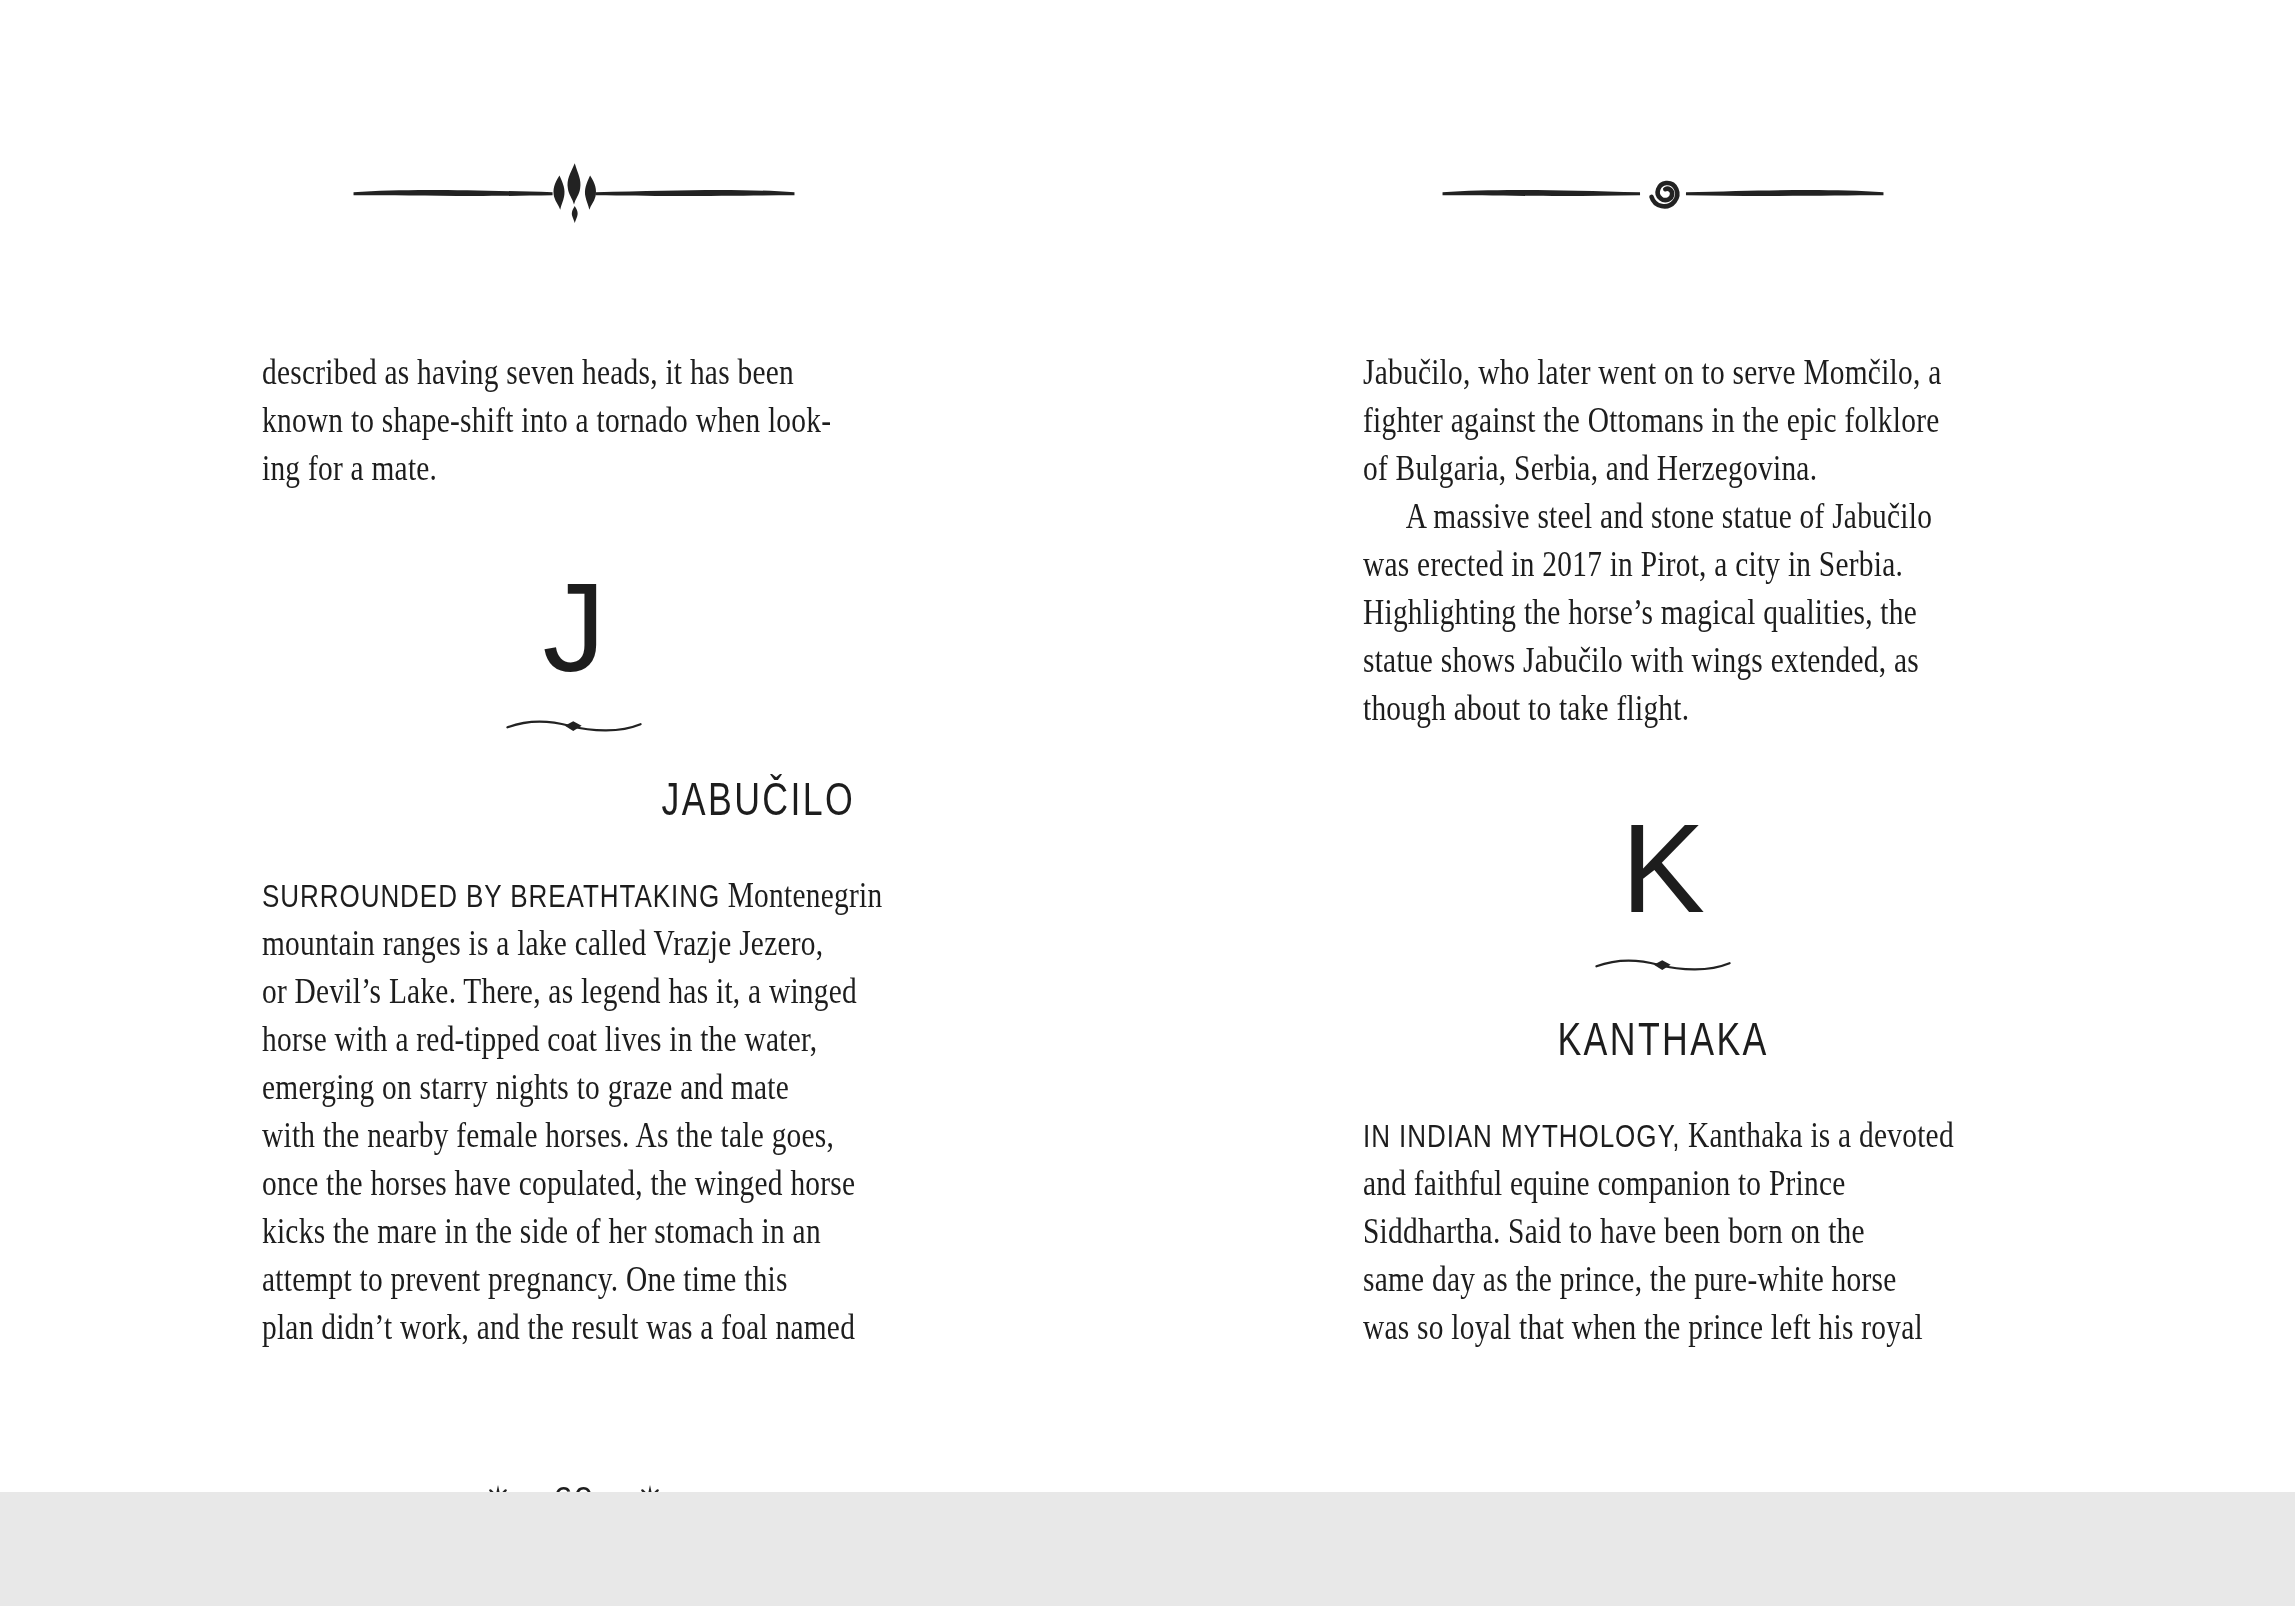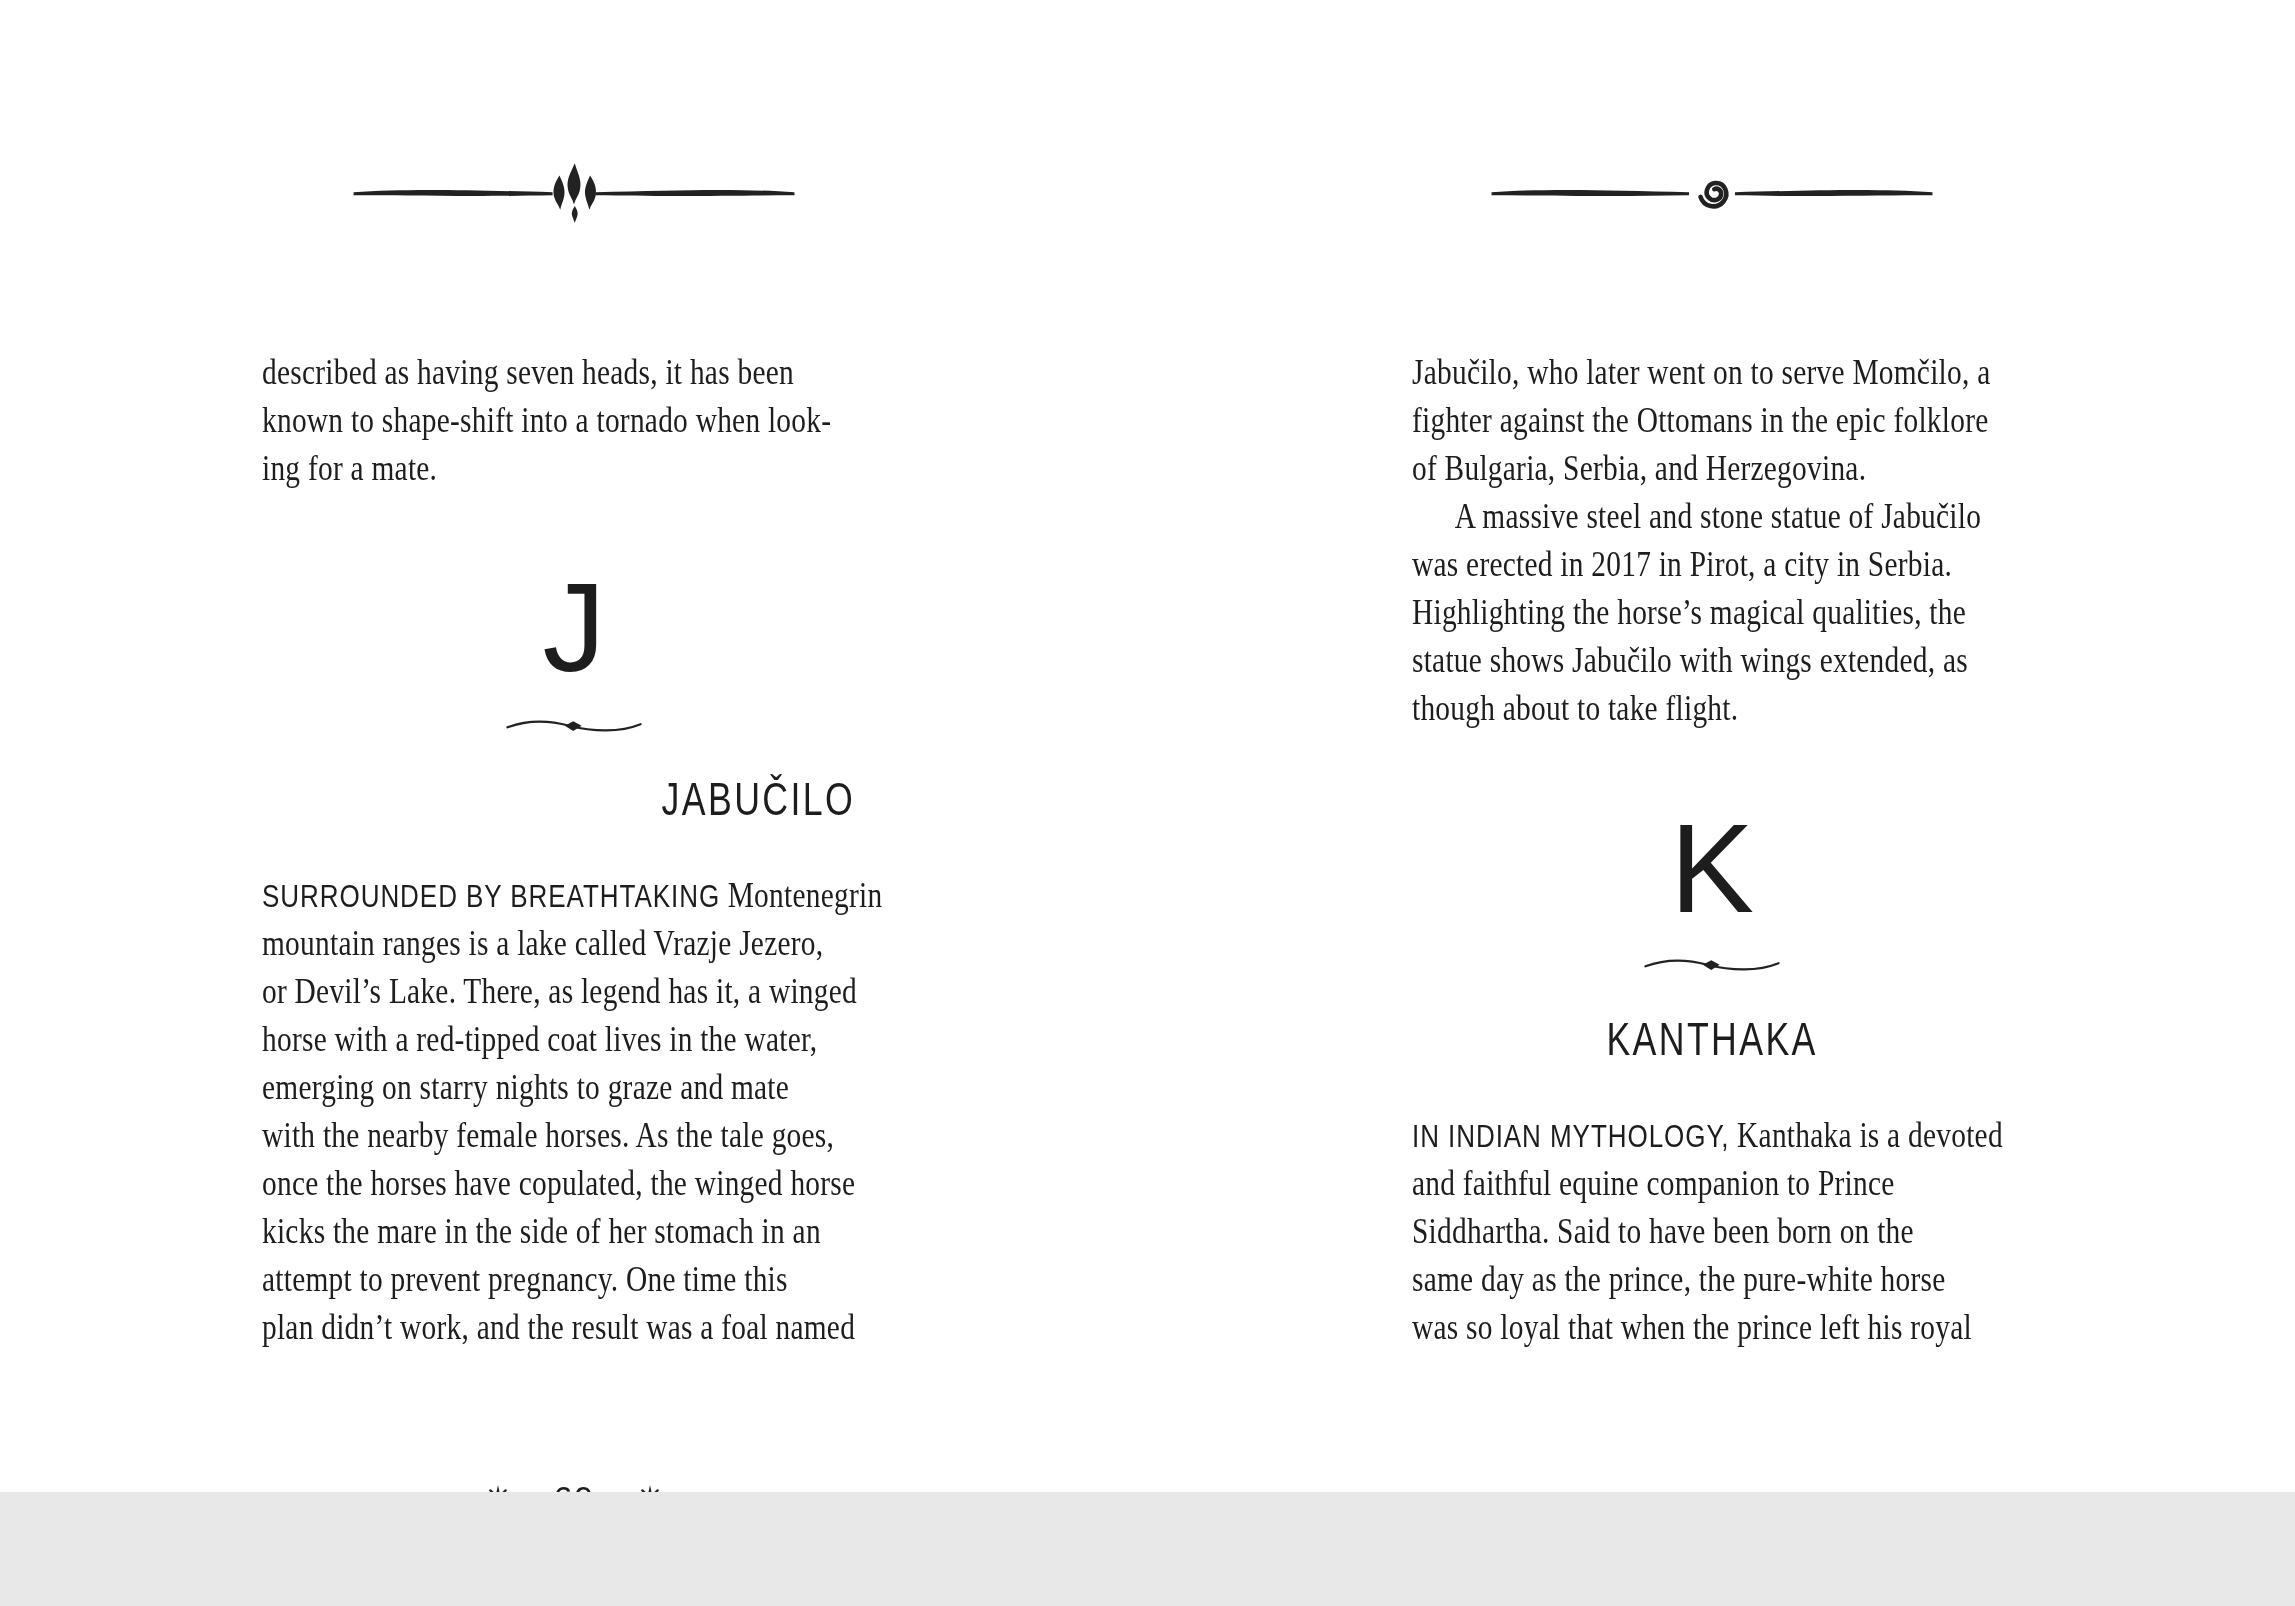--- a/index.html
+++ b/index.html
@@ -1,20 +1,20 @@
 <!DOCTYPE html>
 <html style="font-size:12.2px"><head>
 <meta charset="utf-8">
 <style>
   html,body{margin:0;padding:0;background:#e8e8e8;}
   #canvas{position:relative;width:2295px;height:1492px;background:#ffffff;overflow:hidden;
           color:#1d1d1d;-webkit-font-smoothing:antialiased;}
   .page{position:absolute;top:0;height:1607px;}
   #pageL{left:262px;width:624px;}
-  #pageR{left:1412px;width:600px;text-decoration:underline;}
+  #pageR{left:1363px;width:600px;text-decoration:underline;}
 
   .ornament{position:absolute;top:157px;left:50%;transform:translateX(-50%);
             width:444px;height:69px;}
 
   .textblock{position:absolute;left:0;width:635px;
              font-family:"Liberation Serif",serif;font-size:35px;line-height:48px;
              letter-spacing:0.3px;white-space:nowrap;
              transform:scaleX(0.84);transform-origin:left top;}
   .intro{top:349px;}
   #pageL .bodytext{top:872px;}

